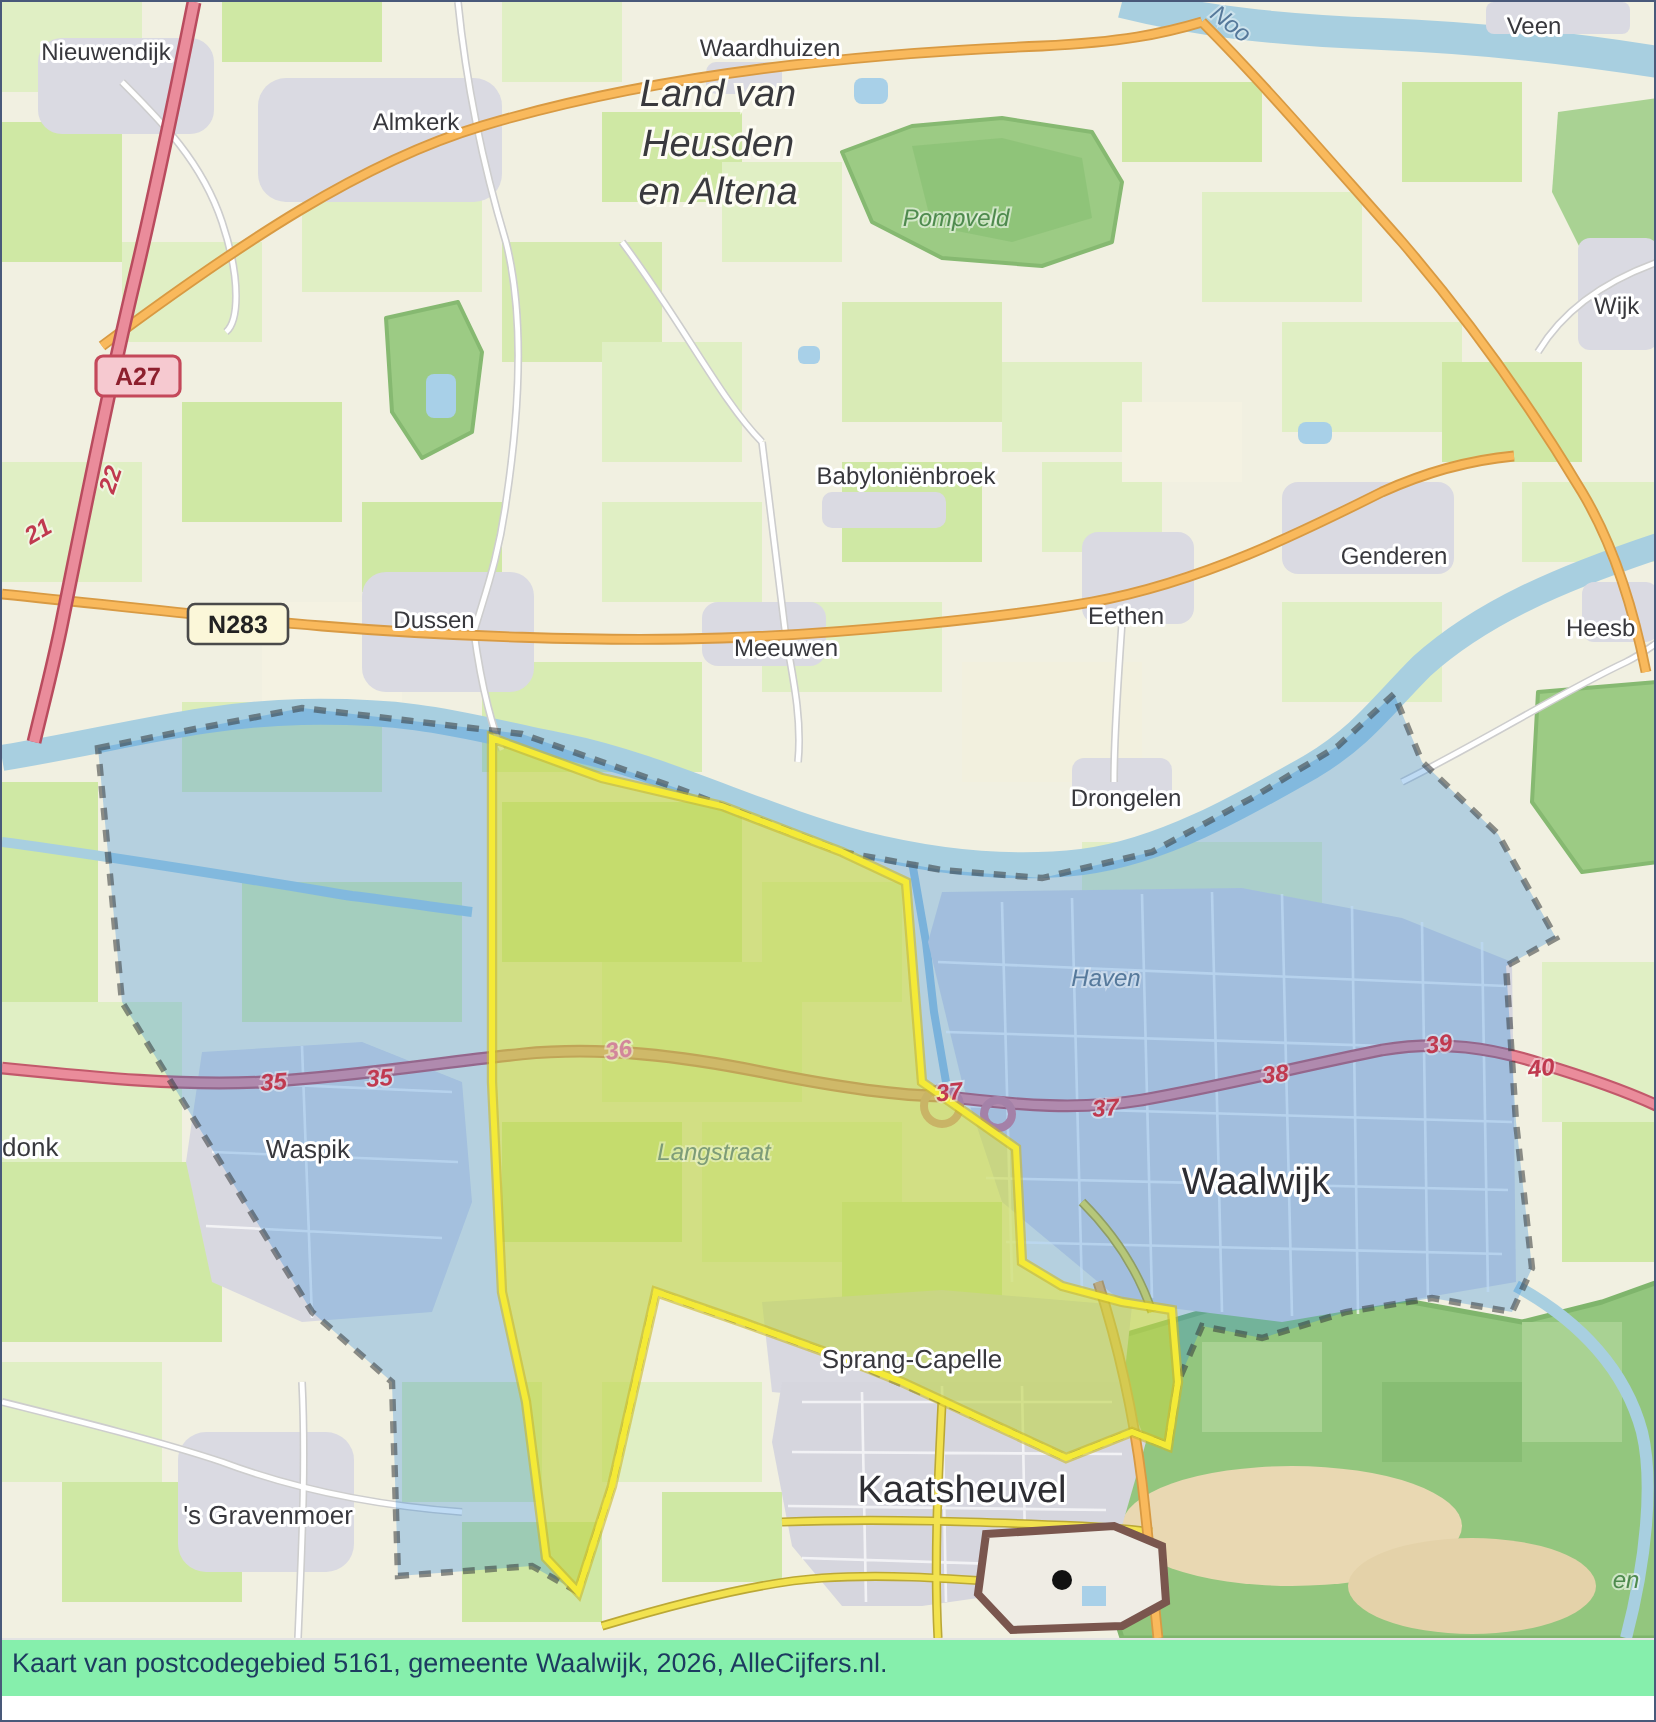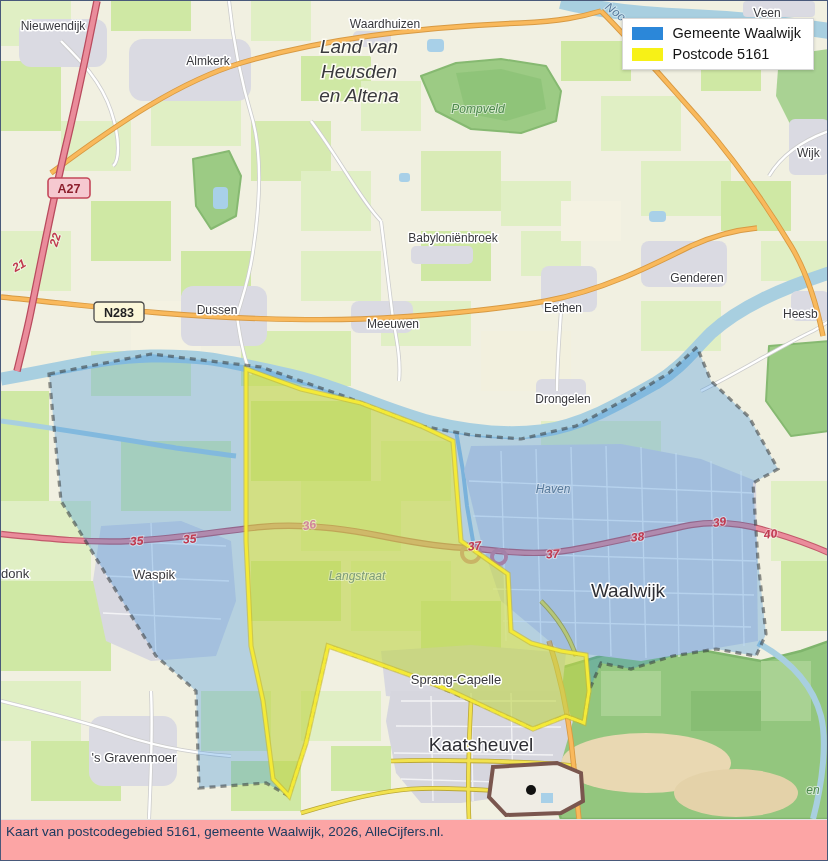--- a/index.html
+++ b/index.html
@@ -33,21 +33,21 @@
   .legend{
     position:absolute;top:17px;right:13px;background:#fff;
     border:1px solid #d8d8d8;box-shadow:0 1px 3px rgba(0,0,0,.18);
     padding:6px 12px 7px 9px;display:flex;flex-direction:column;gap:5px;z-index:5;
   }
   .legend-row{display:flex;align-items:center;gap:10px;}
   .legend-swatch{width:31px;height:13px;flex:0 0 auto;}
   .legend-label{font-size:14.5px;color:#141414;white-space:nowrap;}
   
   .caption{
-    height:43px;box-sizing:border-box;background:#fca5a5;border-top:1px solid #e3e3e3;
+    height:29px;box-sizing:border-box;background:#86efac;border-top:1px solid #e3e3e3;
     padding:2px 6px 0 5px;color:#1d3b60;font-size:13.5px;line-height:19px;
   }
 </style>
 </head>
 <body>
 
 <div class="figure">
   <div class="map-wrap">
     <svg width="828" height="818" viewBox="0 0 828 818">
 
@@ -299,28 +299,18 @@
         <text class="lbl-graygreen" x="356" y="579">Langstraat</text>
         <text class="lbl lbl-big" x="627" y="596">Waalwijk</text>
         <text class="lbl lbl-med lbl-left" x="0" y="577">donk</text>
         <text class="lbl lbl-med" x="133" y="761">'s Gravenmoer</text>
         <text class="lbl lbl-med" x="455" y="683">Sprang-Capelle</text>
         <text class="lbl lbl-big" x="480" y="750">Kaatsheuvel</text>
         <text class="lbl-green" x="812" y="793" font-size="13">en</text>
       </g>
     </svg>
 
-    <div class="legend">
-      <div class="legend-row">
-        <div class="legend-swatch" style="background: rgb(43, 135, 217);"></div>
-        <div class="legend-label">Gemeente Waalwijk</div>
-      </div>
-      <div class="legend-row">
-        <div class="legend-swatch" style="background: rgb(247, 241, 23);"></div>
-        <div class="legend-label">Postcode 5161</div>
-      </div>
-    </div>
   </div>
 
   <div class="caption">
     <div>Kaart van postcodegebied 5161, gemeente Waalwijk, 2026, AlleCijfers.nl.</div>
   </div>
 </div>
 
 </body></html>

